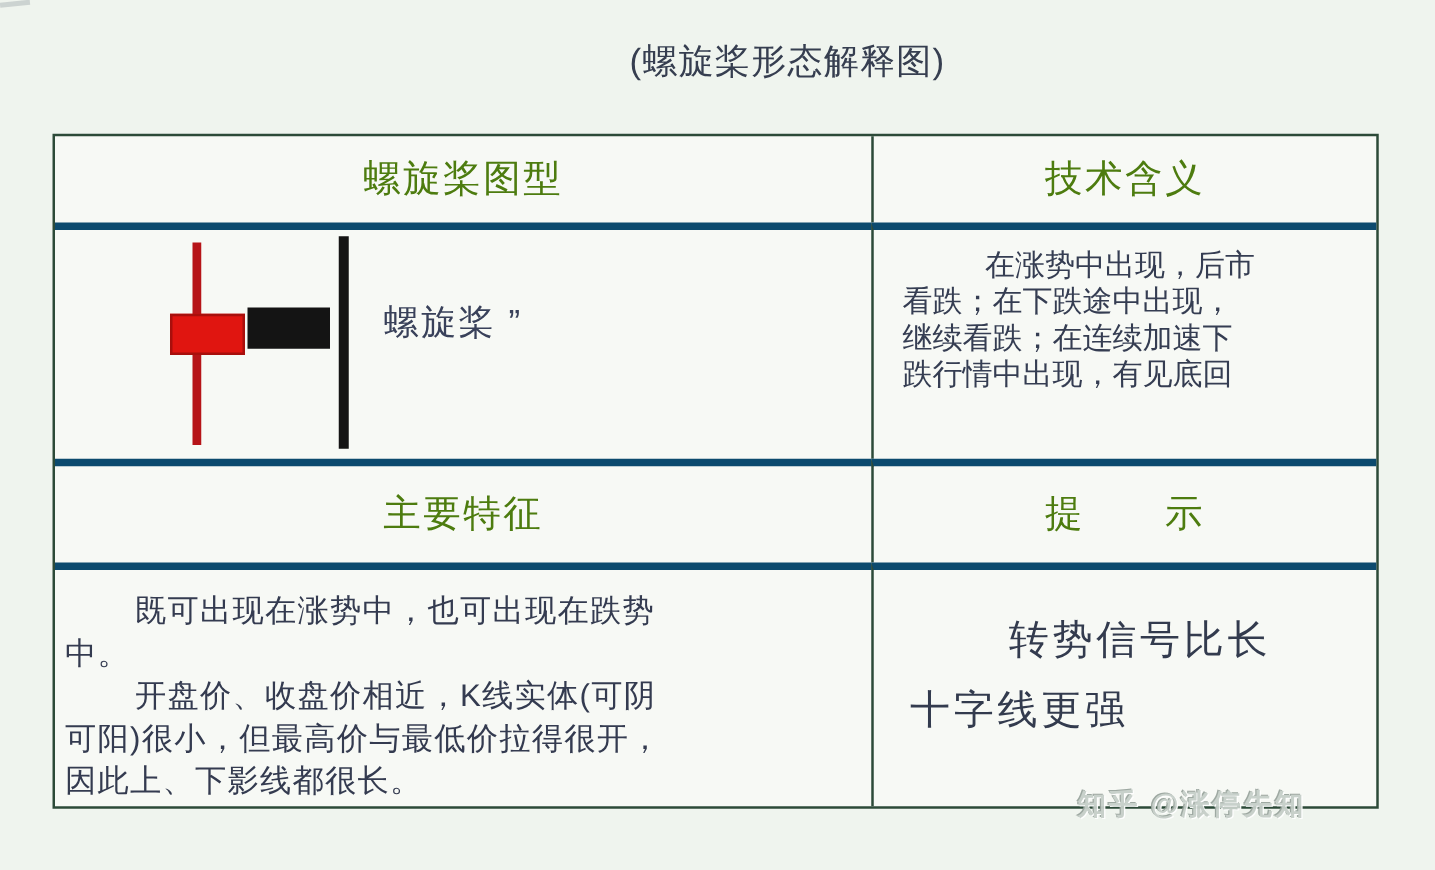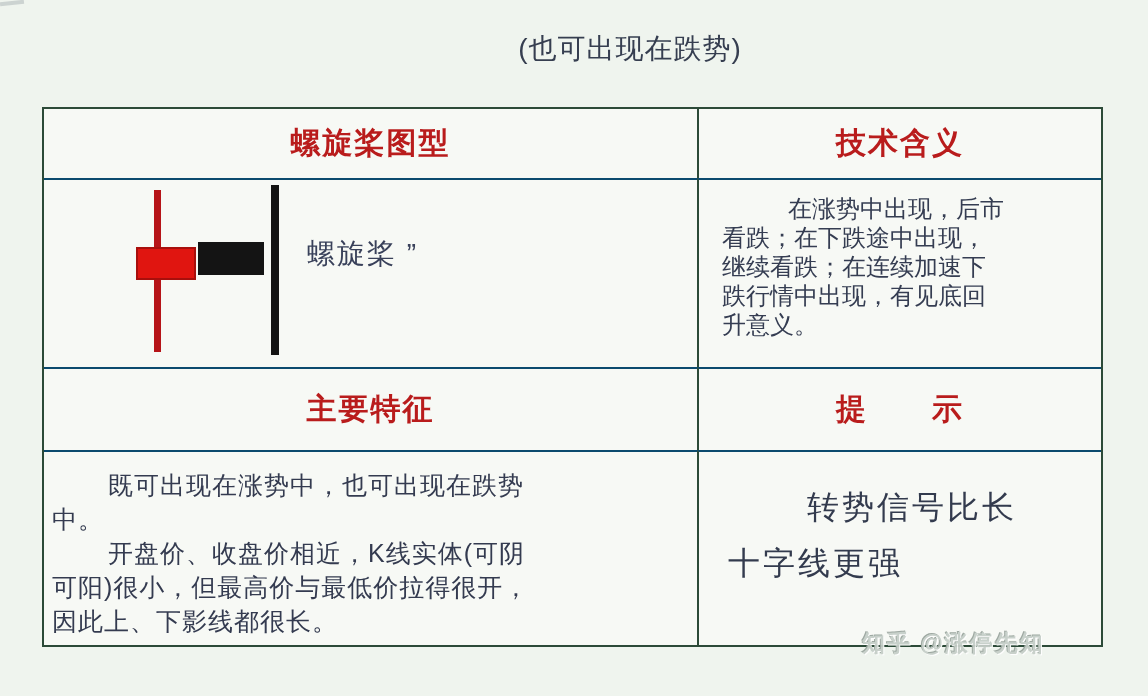--- a/index.html
+++ b/index.html
@@ -24,24 +24,24 @@
     position: absolute; left: 42px; top: 107px;
     width: 1061px; height: 540px;
     border: 2px solid #2c4a38;
     background: #f7f9f5;
     display: grid;
     grid-template-columns: 653px 1fr;
     grid-template-rows: 69px 189px 83px 1fr;
   }
   .cell { position: relative; }
   .col-right { border-left: 2px solid #2c4a38; }
-  .row-border { border-top: 2px solid #0c4a6e; }
+  .row-border { border-top: 6px solid #0c4a6e; }
   .header-cell {
     display: flex; align-items: center; justify-content: center;
-    font-size: 30px; letter-spacing: 2px; color: #b91c1c; font-weight: bold;
+    font-size: 30px; letter-spacing: 2px; color: #4d7c0f;
   }
   
   .wick { position: absolute; }
   .body { position: absolute; }
   .red-wick  { left: 110px; top: 10px; width: 7px;  height: 162px; background: #b61418; }
   .red-body  { left: 92px;  top: 67px; width: 60px; height: 33px;  background: #e01510; border: 2px solid #a80f0c; }
   .blk-wick  { left: 227px; top: 5px;  width: 8px;  height: 170px; background: #141414; }
   .blk-body  { left: 154px; top: 62px; width: 66px; height: 33px;  background: #141414; }
   .pattern-caption {
     position: absolute; left: 263px; top: 52px;
@@ -77,21 +77,21 @@
     text-shadow: 1px 1px 0 #ffffff, -1px -1px 0 #9aa59e;
     opacity: .95;
     font-weight: bold;
   }
 </style>
 </head>
 <body>
 
 <div class="speck"></div>
 
-<div class="title">(也可出现在跌势)</div>
+<div class="title">(螺旋桨形态解释图)</div>
 
 <div class="table">
 
   <div class="cell header-cell">螺旋桨图型</div>
   <div class="cell header-cell col-right">技术含义</div>
 
   <div class="cell row-border">
     <div>
       <div class="wick red-wick"></div>
       <div class="body red-body"></div>
@@ -104,21 +104,20 @@
       <div>螺旋桨 ”</div>
     </div>
   </div>
 
   <div class="cell row-border col-right">
     <div class="meaning">
       <div class="indent">在涨势中出现，后市</div>
       <div>看跌；在下跌途中出现，</div>
       <div>继续看跌；在连续加速下</div>
       <div>跌行情中出现，有见底回</div>
-      <div>升意义。</div>
     </div>
   </div>
 
   <div class="cell header-cell row-border">主要特征</div>
   <div class="cell header-cell row-border col-right">提　　示</div>
 
   <div class="cell row-border">
     <div class="features">
       <div class="indent">既可出现在涨势中，也可出现在跌势</div>
       <div>中。</div>

